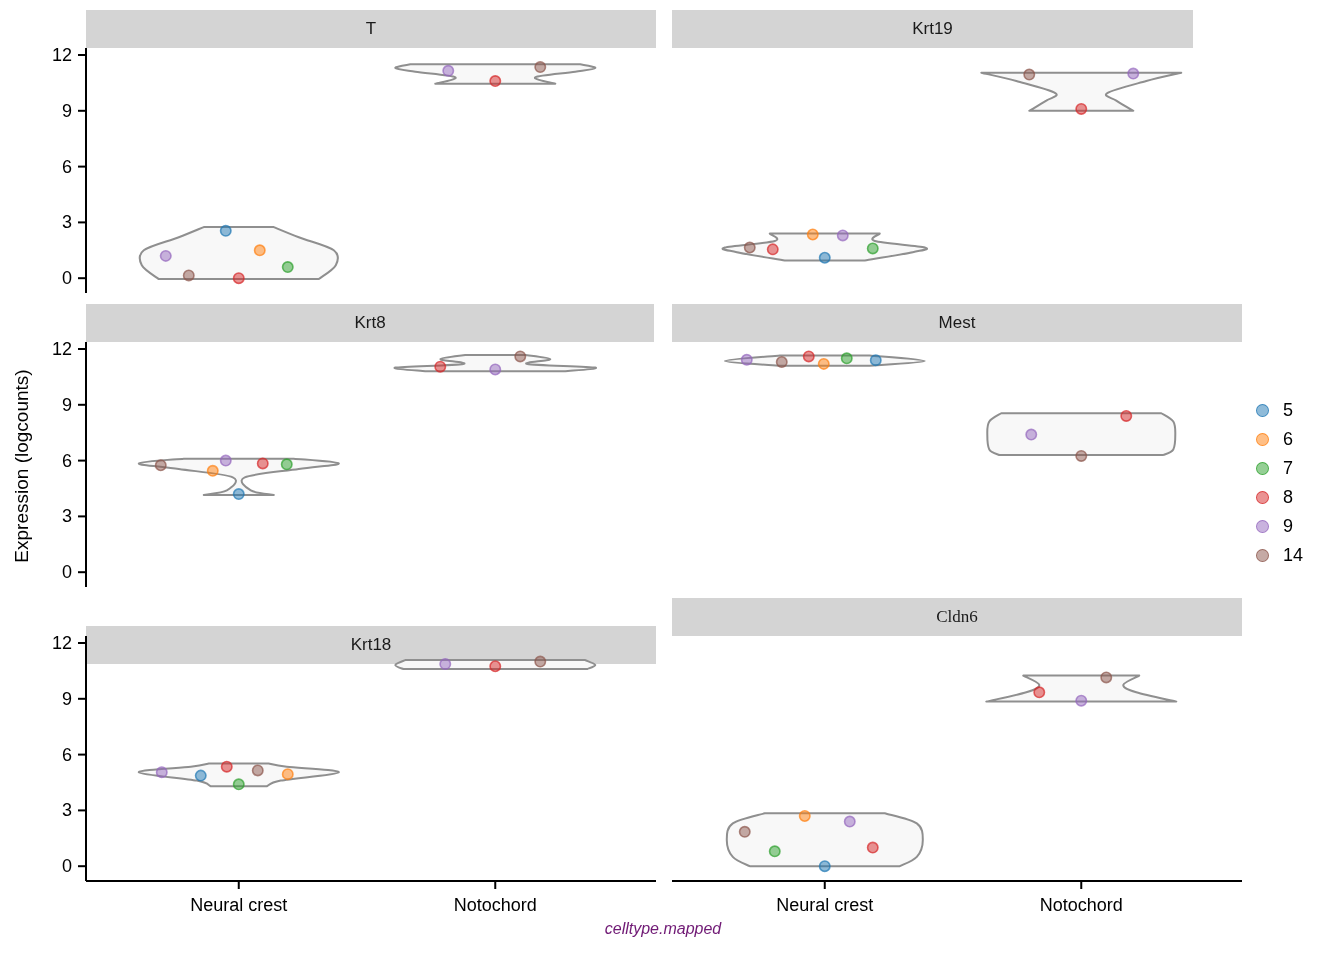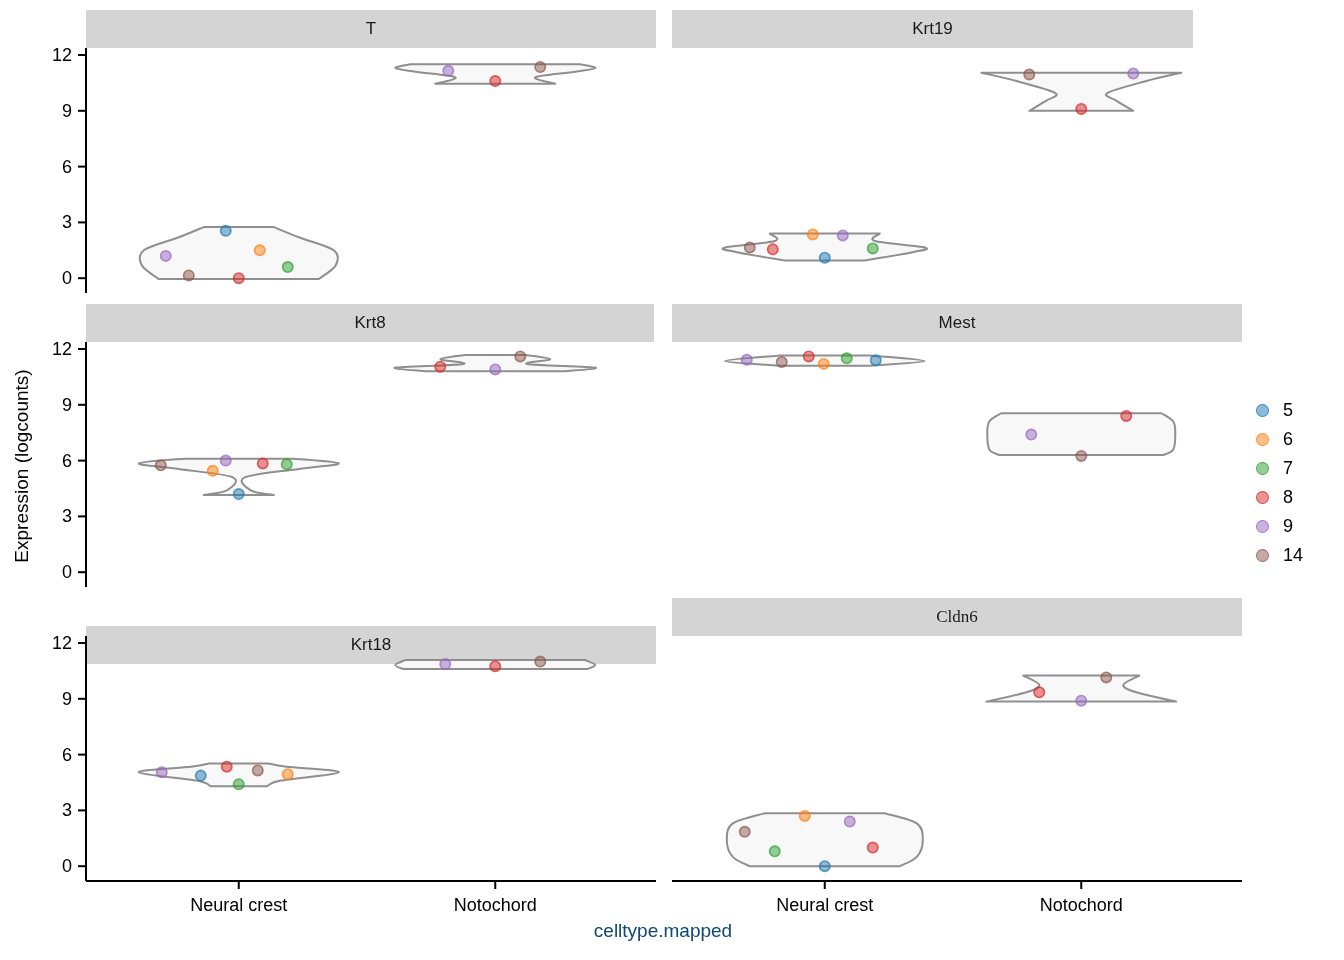--- a/index.html
+++ b/index.html
@@ -19,21 +19,21 @@
   .panel-svg{position:absolute;overflow:visible;}
   #y-axis-title{
     position:absolute;
     left:-97px;top:454px;width:240px;height:24px;
     text-align:center;font-size:19px;color:#000;
     transform:rotate(-90deg);
   }
   #x-axis-title{
     position:absolute;
     left:0;top:920px;width:1326px;
-    text-align:center;font-size:19px;color:#0c4a6e;
+    text-align:center;font-size:16px;color:#701a75;font-style:italic;
   }
   #legend{
     position:absolute;
     left:1256px;top:400px;
     display:flex;flex-direction:column;gap:9px;
   }
   .legend-item{display:flex;align-items:center;gap:14px;}
   .legend-swatch{
     width:11px;height:11px;border-radius:50%;
     flex:0 0 auto;

